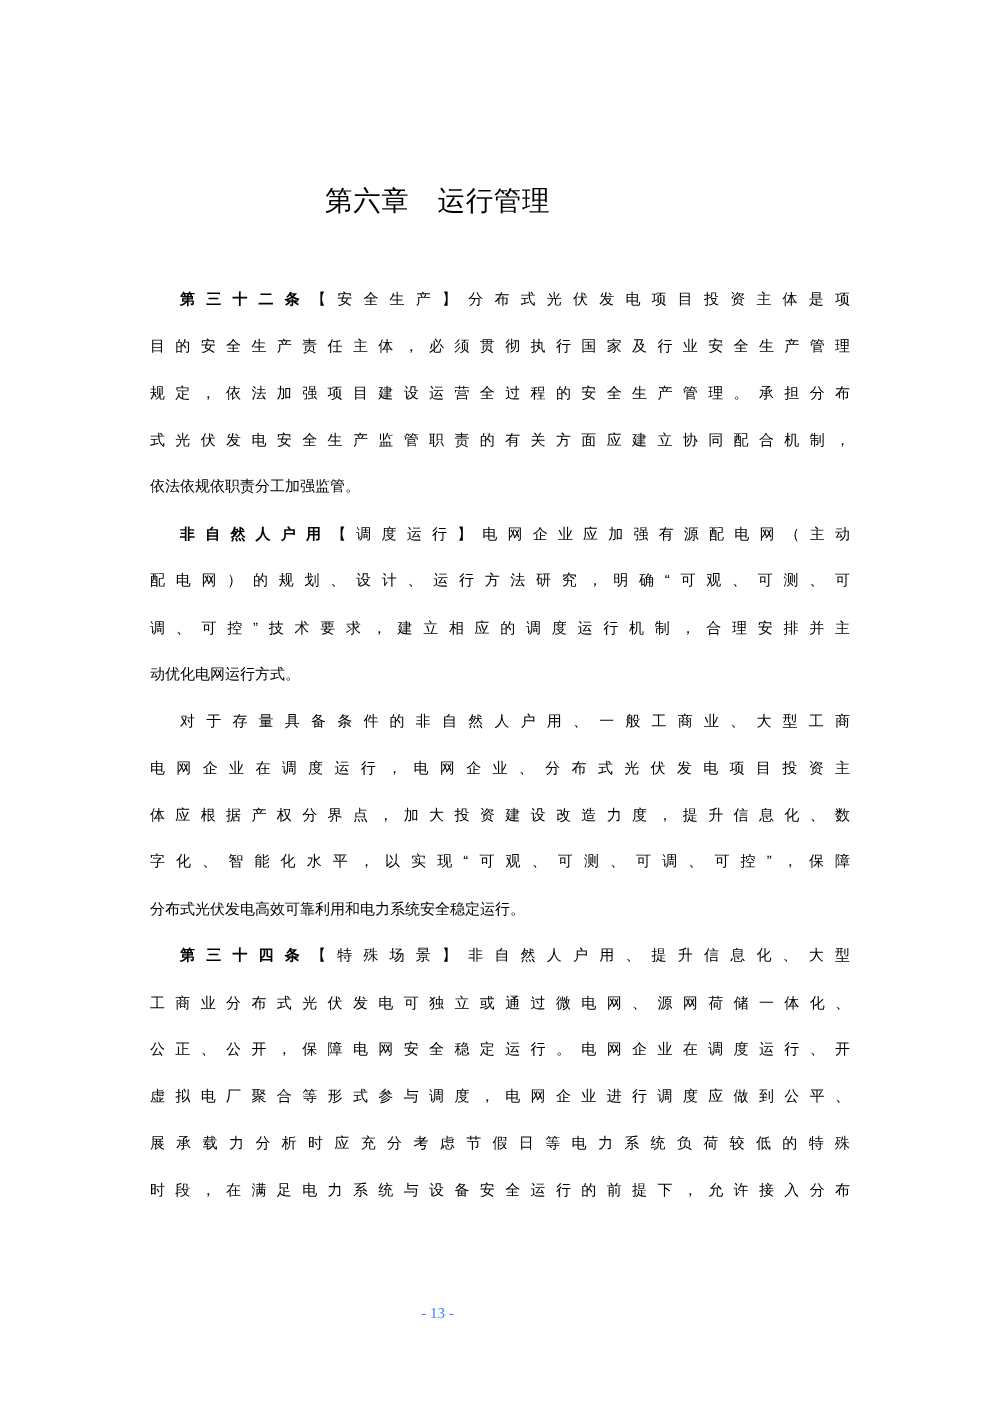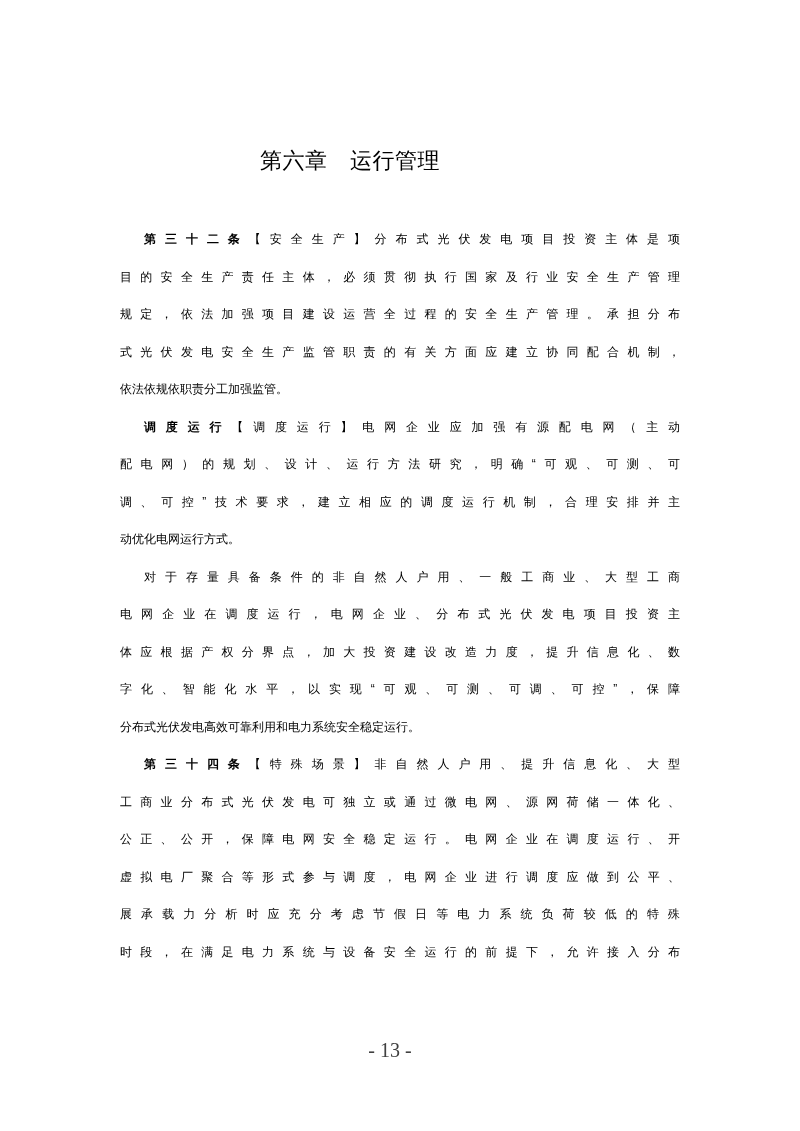--- a/index.html
+++ b/index.html
@@ -56,42 +56,41 @@
   .b {
     font-weight: 700;
   }
   .footer {
     position: absolute;
     top: 1040px;
     left: 0;
     width: 100%;
     text-align: center;
     font-family: "Liberation Serif", serif;
-    font-size: 20px;
+    font-size: 12px;
     line-height: 20px;
-    color: #404040;
-    margin-left: 40px;
+    color: #3b82f6;
   }
 </style>
 </head>
 <body>
 
 <div class="page">
   <h1 class="chapter-title">第六章　运行管理</h1>
 
   <div class="content">
       <div class="para">
         <div class="line indent"><span class="b">第三十二条</span><span>【安全生产】分布式光伏发电项目投资主体是项</span></div>
         <div class="line"><span>目的安全生产责任主体，必须贯彻执行国家及行业安全生产管理</span></div>
         <div class="line"><span>规定，依法加强项目建设运营全过程的安全生产管理。承担分布</span></div>
         <div class="line"><span>式光伏发电安全生产监管职责的有关方面应建立协同配合机制，</span></div>
         <div class="line last"><span>依法依规依职责分工加强监管。</span></div>
       </div>
       <div class="para">
-        <div class="line indent"><span class="b">调度运行</span><span>【调度运行】电网企业应加强有源配电网（主动</span></div>
+        <div class="line indent"><span class="b">非自然人户用</span><span>【调度运行】电网企业应加强有源配电网（主动</span></div>
         <div class="line"><span>配电网）的规划、设计、运行方法研究，明确“可观、可测、可</span></div>
         <div class="line"><span>调、可控”技术要求，建立相应的调度运行机制，合理安排并主</span></div>
         <div class="line last"><span>动优化电网运行方式。</span></div>
       </div>
       <div class="para">
         <div class="line indent"><span>对于存量具备条件的非自然人户用、一般工商业、大型工商</span></div>
         <div class="line"><span>电网企业在调度运行，电网企业、分布式光伏发电项目投资主</span></div>
         <div class="line"><span>体应根据产权分界点，加大投资建设改造力度，提升信息化、数</span></div>
         <div class="line"><span>字化、智能化水平，以实现“可观、可测、可调、可控”，保障</span></div>
         <div class="line last"><span>分布式光伏发电高效可靠利用和电力系统安全稳定运行。</span></div>

